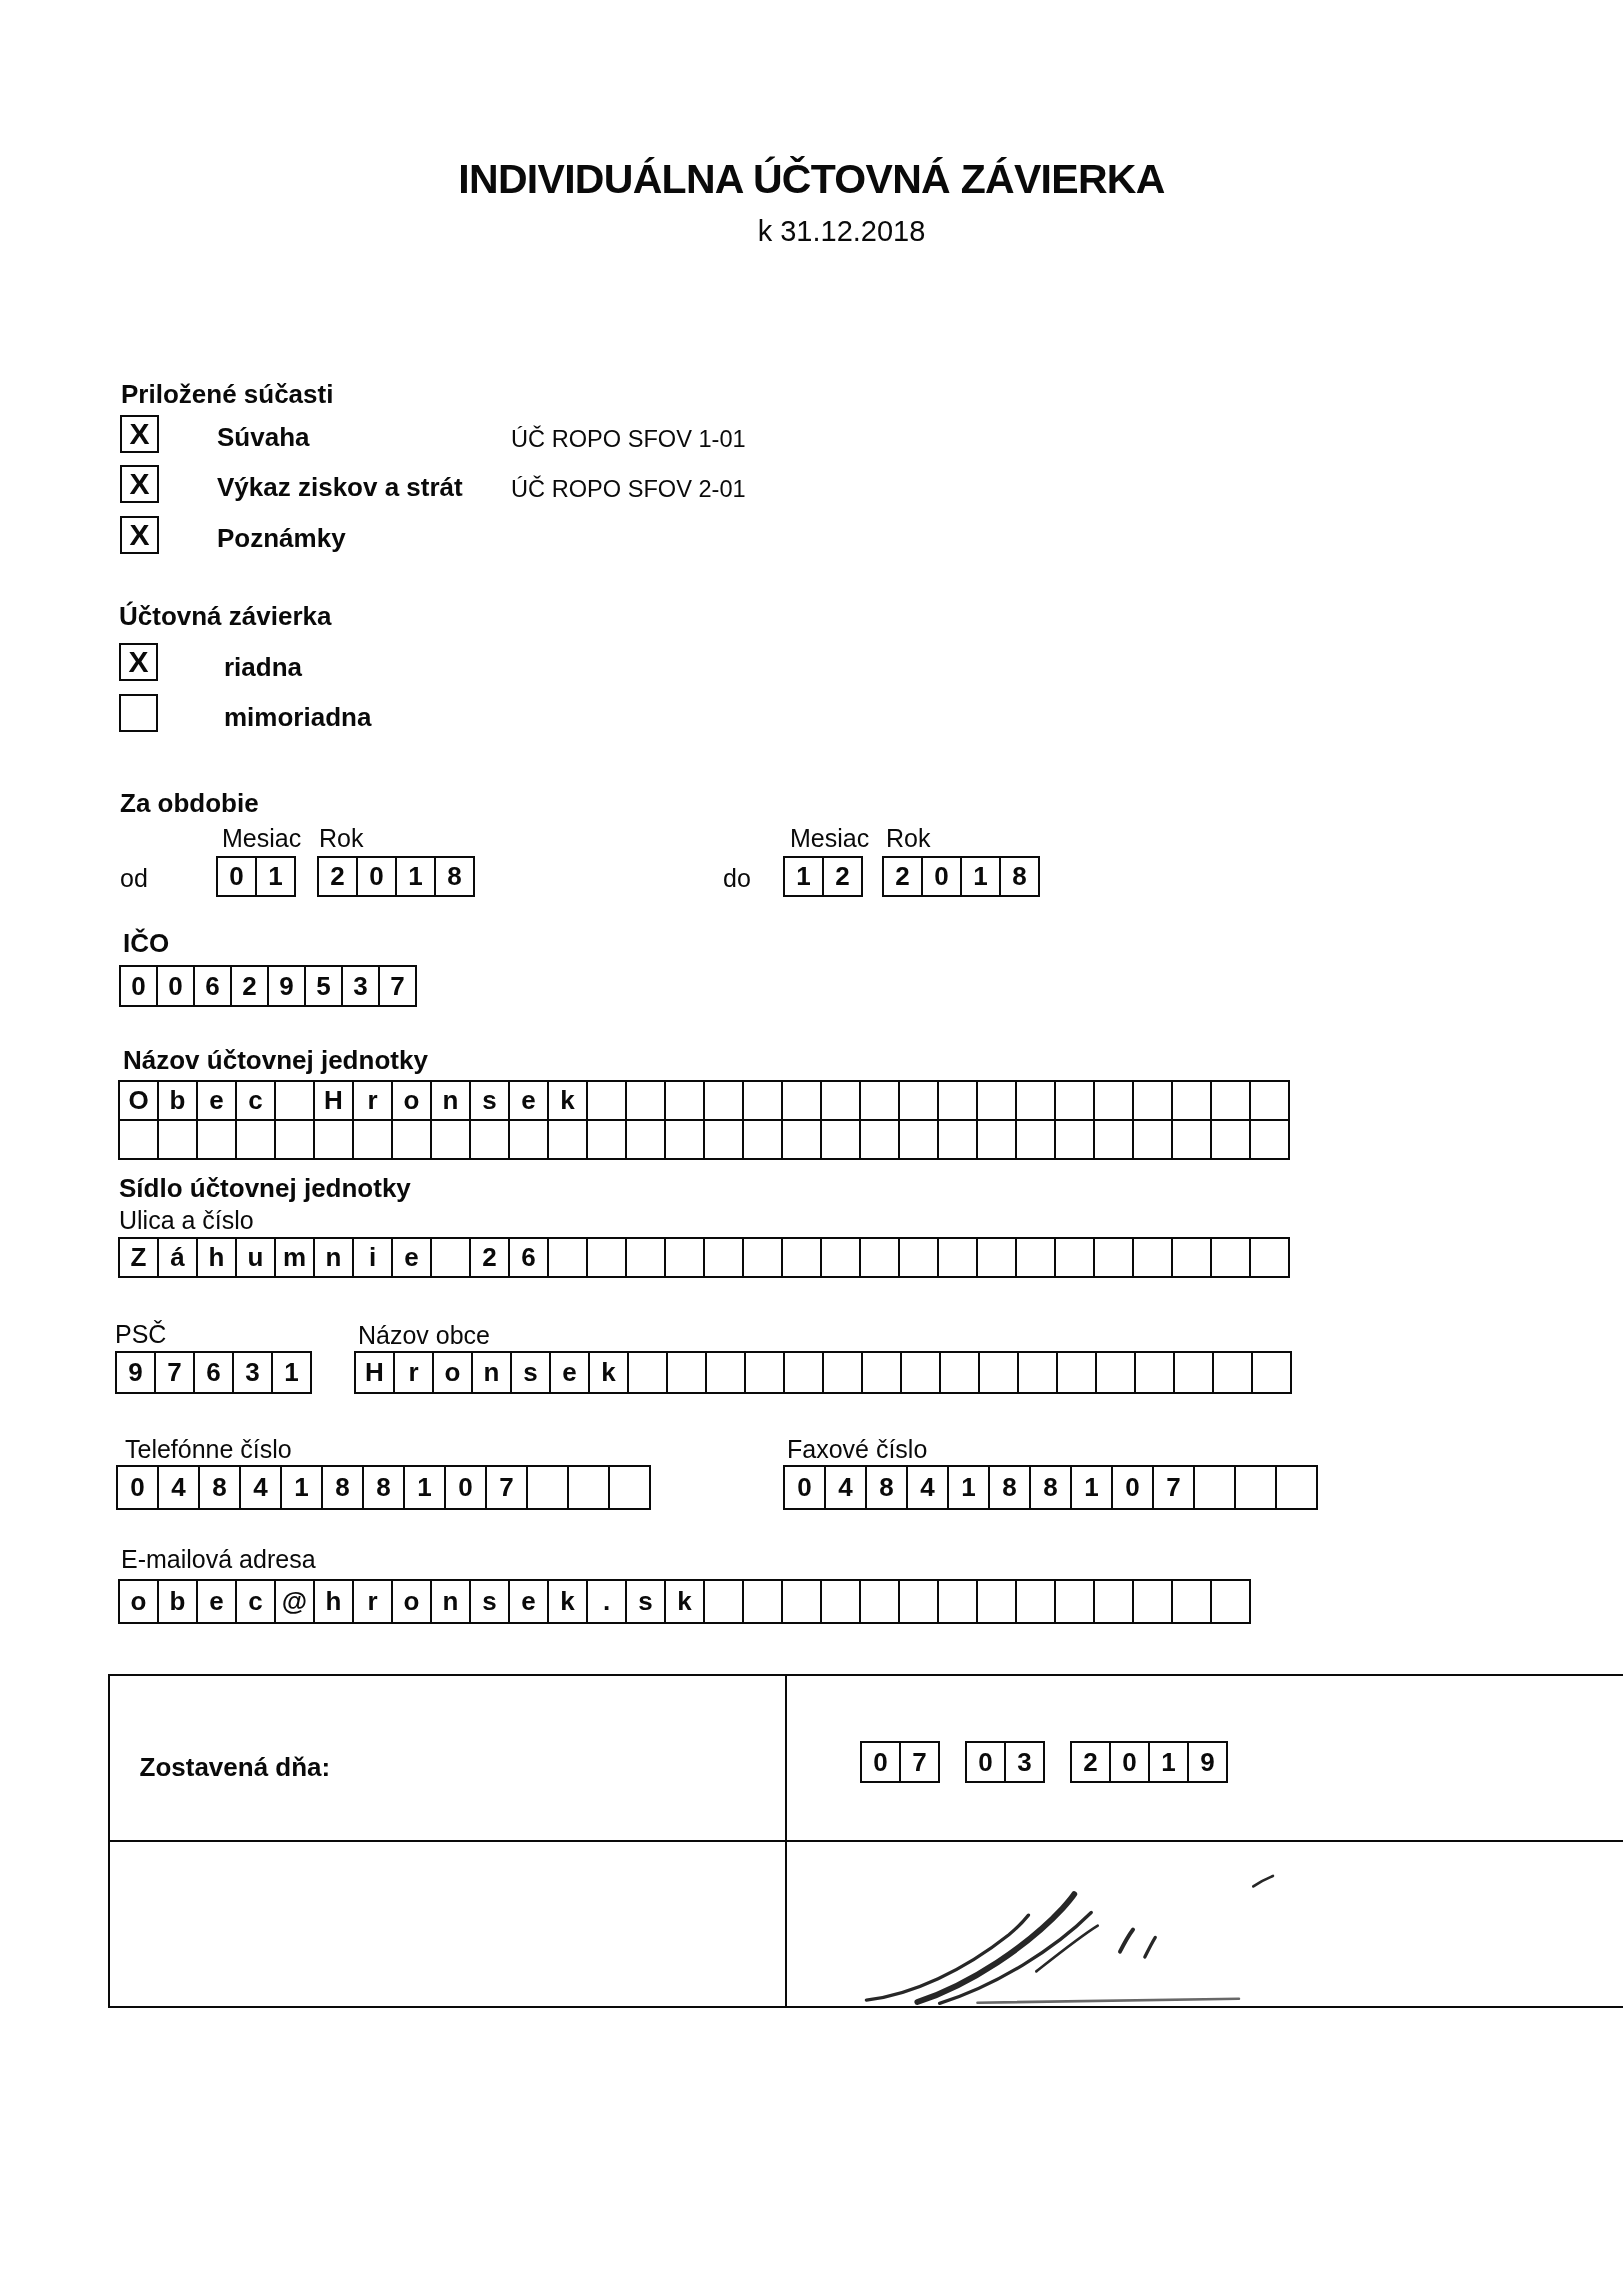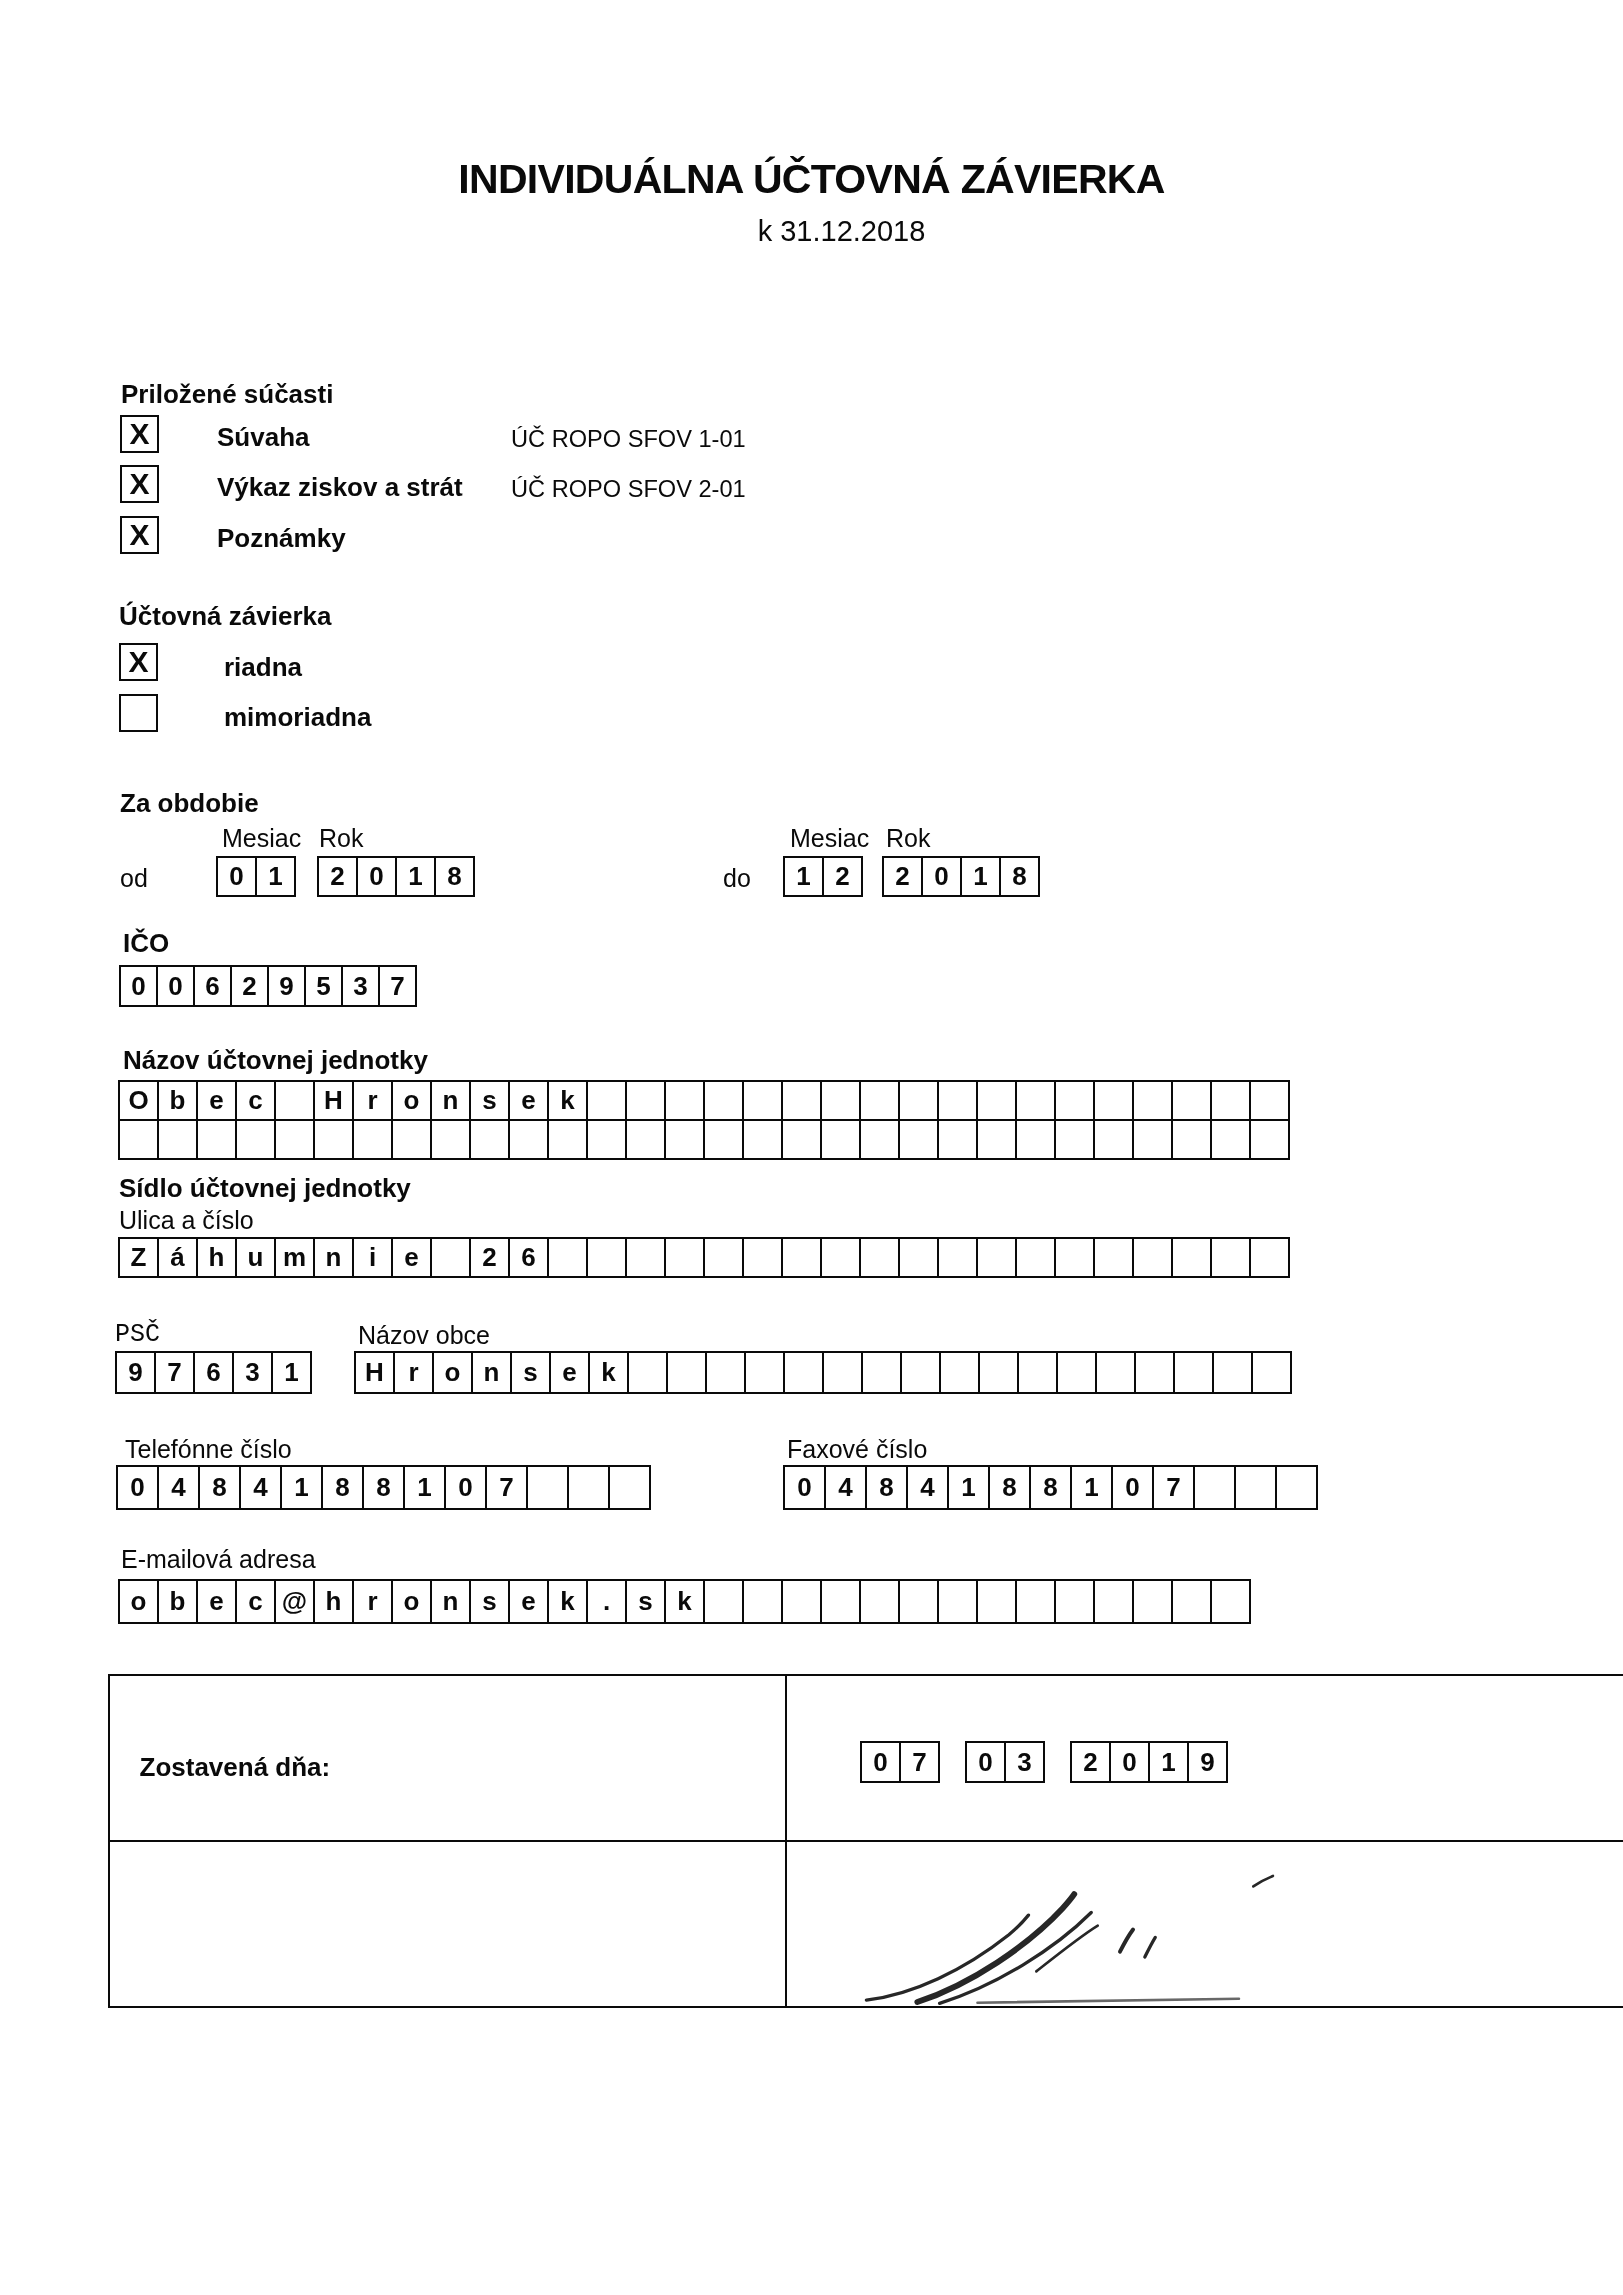--- a/index.html
+++ b/index.html
@@ -228,21 +228,21 @@
       <span class="cell"></span>
       <span class="cell"></span>
       <span class="cell"></span>
       <span class="cell"></span>
       <span class="cell"></span>
       <span class="cell"></span>
       <span class="cell"></span>
       <span class="cell"></span>
     </div>
 
-  <div class="abs r38" style="left:115px;top:1321px;font-family:Liberation Mono, monospace;">PSČ</div>
+  <div class="abs r38" style="left:115px;top:1321px;">PSČ</div>
   <div class="abs r38" style="left:358px;top:1322px;">Názov obce</div>
   <div class="abs cellrow g65" style="left:115px;top:1351px;">
       <span class="cell">9</span>
       <span class="cell">7</span>
       <span class="cell">6</span>
       <span class="cell">3</span>
       <span class="cell">1</span>
     </div>
   <div class="abs cellrow g65" style="left:354px;top:1351px;">
       <span class="cell">H</span>

